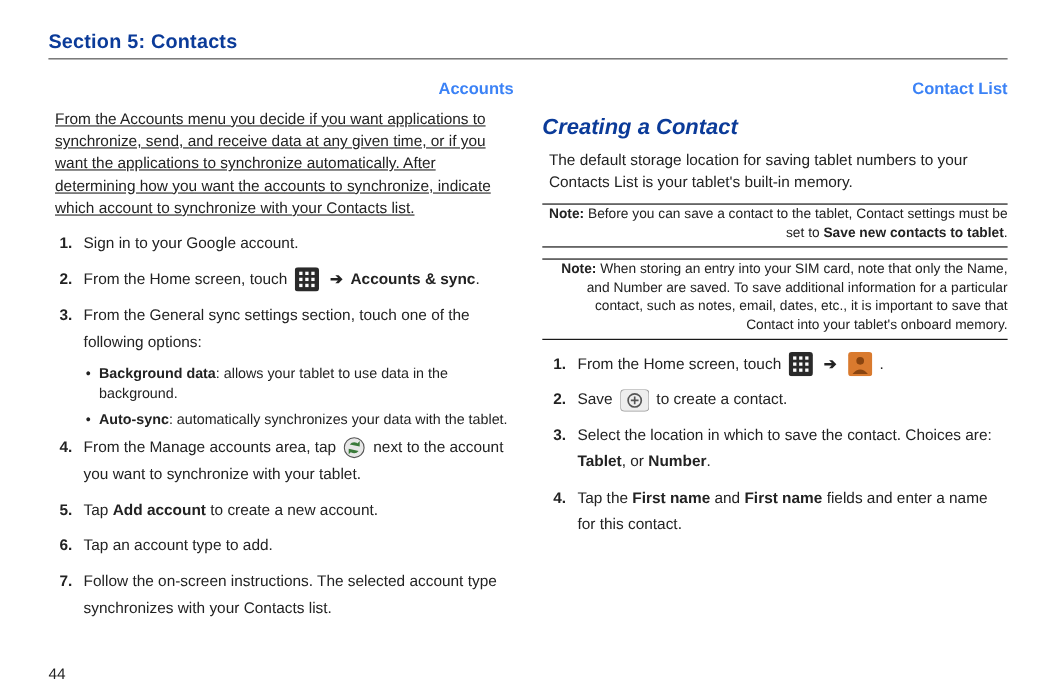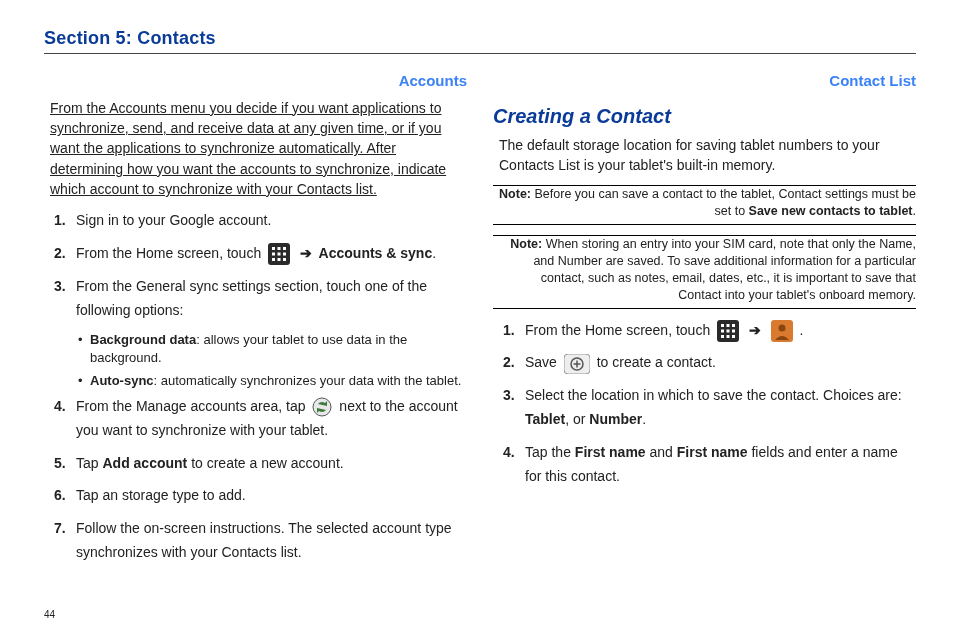--- a/index.html
+++ b/index.html
@@ -102,21 +102,21 @@
   }
   .note-body {
     display: block;
     padding-left: 34px;
     text-indent: -34px;
   }
   .pgnum {
     position: absolute;
     left: 44px;
     bottom: 16px;
-    font-size: 10px;
+    font-size: 14px;
   }
   .page { position: relative; height: 636px; }
 </style>
 </head>
 <body>
 
 <div class="page">
 
   <div class="title">Section 5: Contacts</div>
 
@@ -188,21 +188,21 @@
           </span>
         </li>
         <li>
           <span class="num">5.</span>
           <span class="txt">
             <span>Tap </span><b>Add account</b><span> to create a new account.</span>
           </span>
         </li>
         <li>
           <span class="num">6.</span>
-          <span class="txt">Tap an storage type to add.</span>
+          <span class="txt">Tap an account type to add.</span>
         </li>
         <li>
           <span class="num">7.</span>
           <span class="txt">Follow the on-screen instructions. The selected account type synchronizes with your Contacts list.</span>
         </li>
       </ol>
     </div>
 
     <div class="col">
       <div class="sec-heading">Contact List</div>

